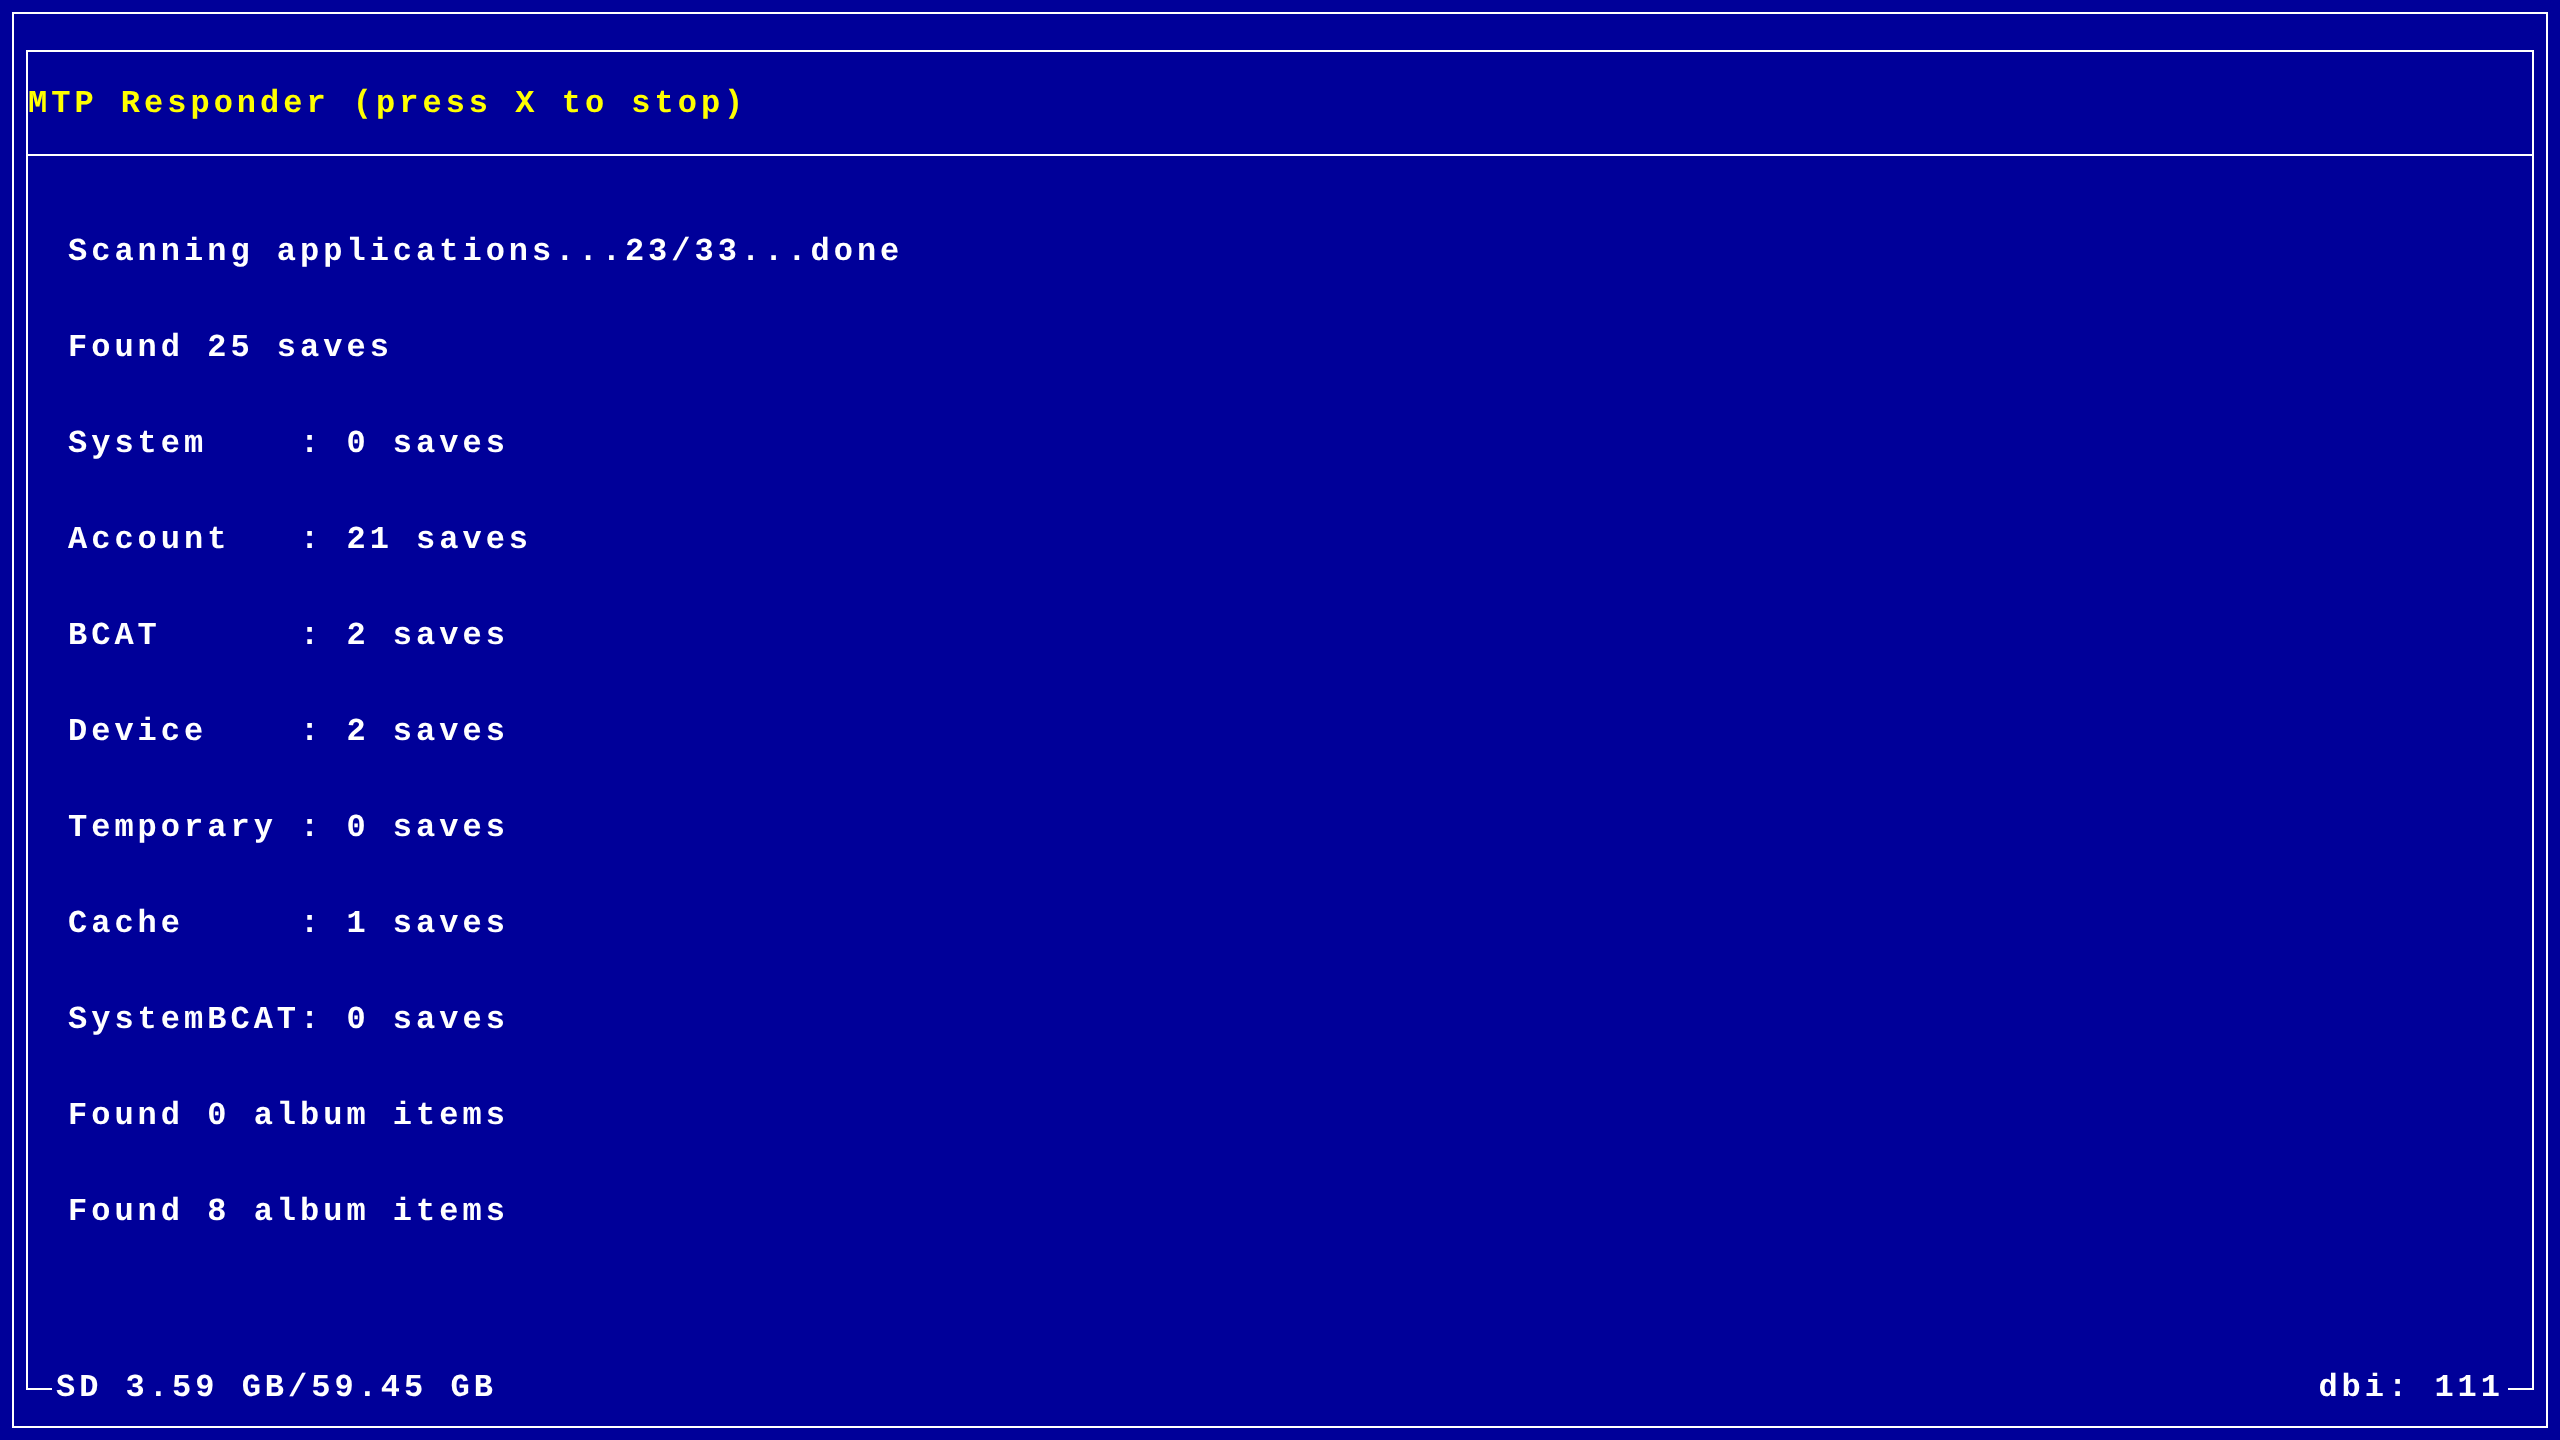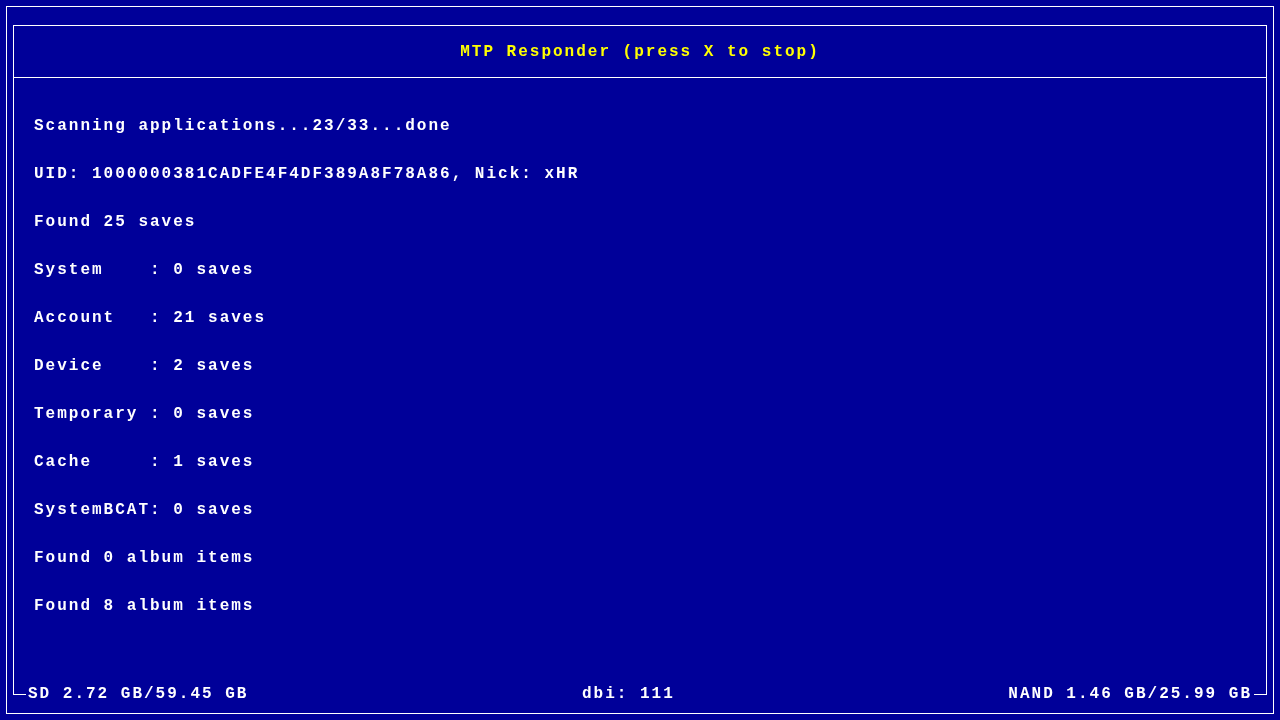--- a/index.html
+++ b/index.html
@@ -32,21 +32,21 @@
   }
   .titlebar {
     position: absolute;
     top: 0;
     left: 0;
     right: 0;
     height: 52px;
     border-bottom: 1px solid #ffffff;
     display: flex;
     align-items: center;
-    justify-content: center;
+    justify-content: flex-start;
   }
   .titlebar .title {
     color: #ffff00;
   }
   .log {
     position: absolute;
     top: 60px;
     left: 20px;
     right: 20px;
     line-height: 16px;
@@ -70,35 +70,34 @@
 </head>
 <body>
 
 <div class="outer">
   <div class="inner">
     <div class="titlebar">
       <span class="title">MTP Responder (press X to stop)</span>
     </div>
     <div class="log">
       <div>Scanning applications...23/33...done</div>
-      <div>UID: 1000000381CADFE4F4DF389A8F78A86, Nick: xHR</div>
       <div>Found 25 saves</div>
       <div>System    : 0 saves</div>
       <div>Account   : 21 saves</div>
+      <div>BCAT      : 2 saves</div>
       <div>Device    : 2 saves</div>
       <div>Temporary : 0 saves</div>
       <div>Cache     : 1 saves</div>
       <div>SystemBCAT: 0 saves</div>
       <div>Found 0 album items</div>
       <div>Found 8 album items</div>
       
       
       
       
       
     </div>
     <div class="footer">
-      <span>SD 2.72 GB/59.45 GB</span>
+      <span>SD 3.59 GB/59.45 GB</span>
       <span>dbi: 111</span>
-      <span>NAND 1.46 GB/25.99 GB</span>
     </div>
   </div>
 </div>
 
 </body></html>

